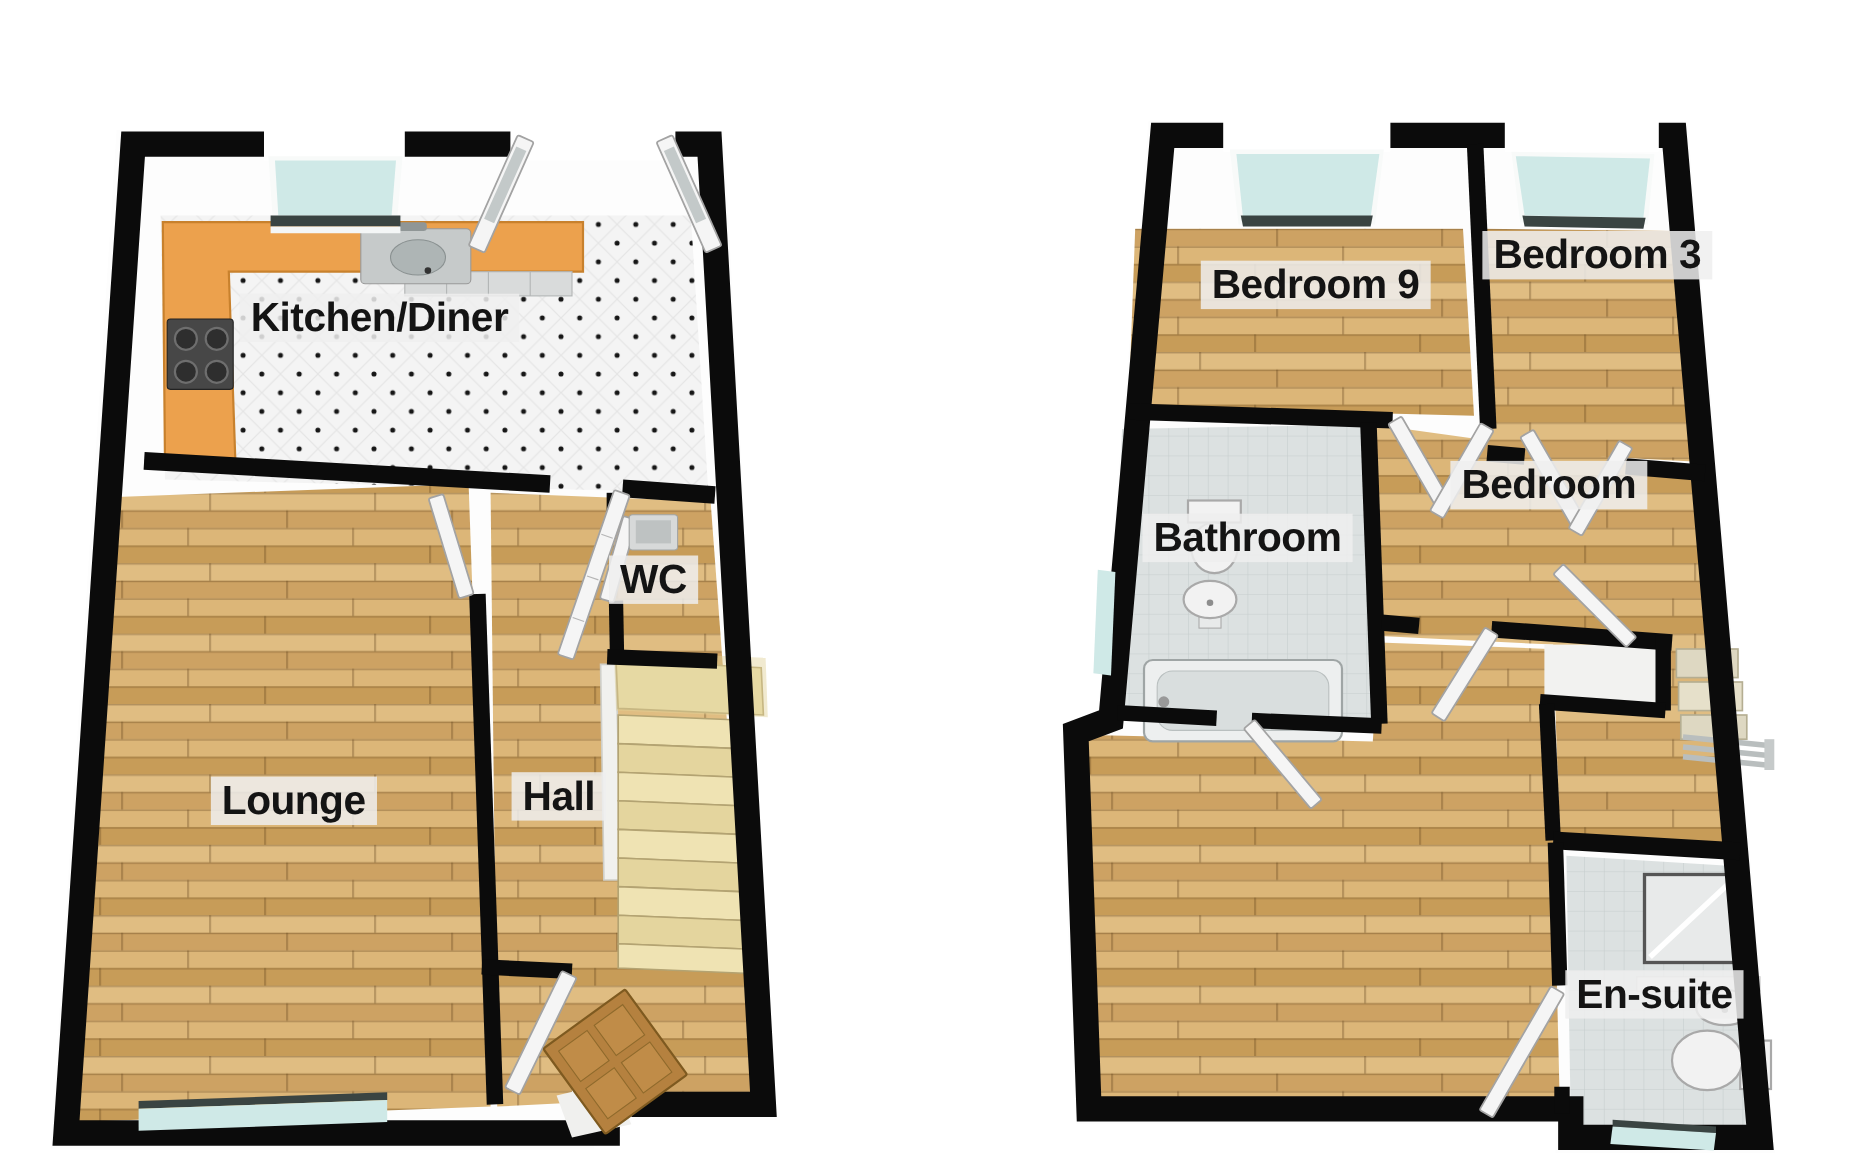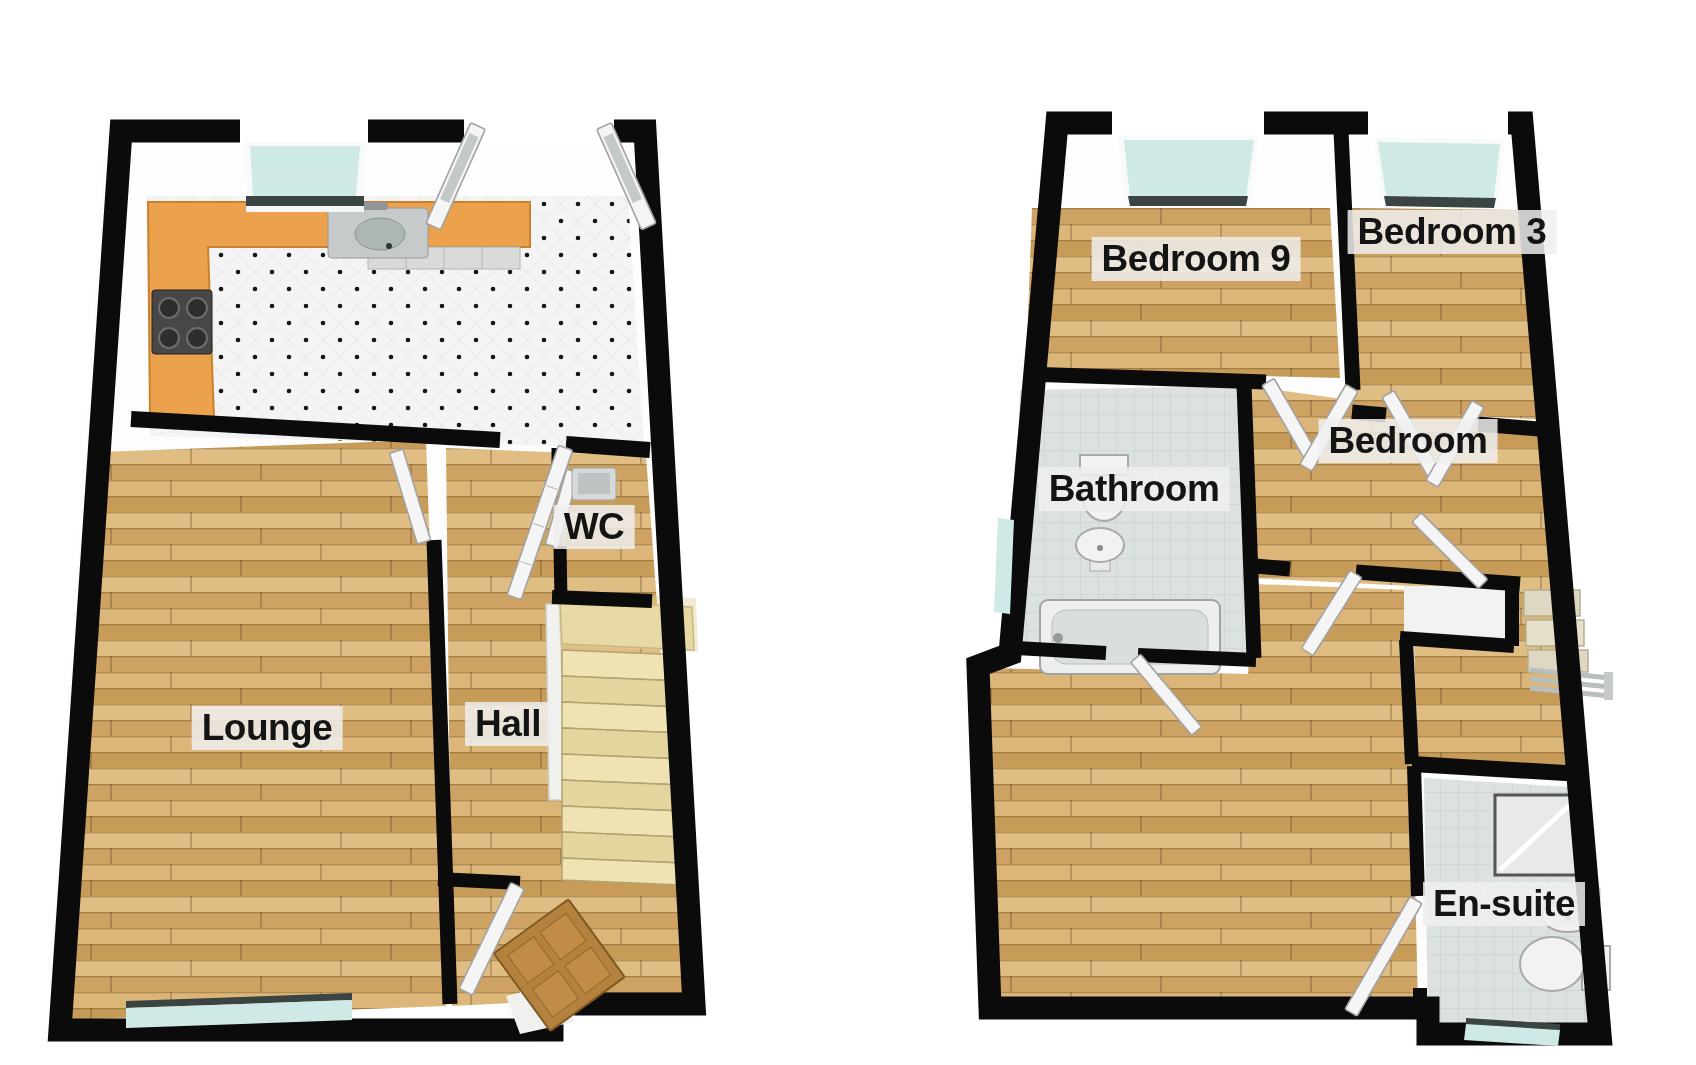--- a/index.html
+++ b/index.html
@@ -285,20 +285,21 @@
     <g transform="rotate(30 1416 900)">
       <rect class="whitedoor" x="1409" y="900" width="14" height="130" rx="2"></rect>
     </g>
     <g transform="rotate(-45 1482 582)">
       <rect class="whitedoor" x="1475" y="490" width="13" height="94" rx="2"></rect>
     </g>
   </g>
 </svg>
 
 
+  <div class="room-label" style="left:345px;top:289px">Kitchen/Diner</div>
   <div class="room-label" style="left:594px;top:527px">WC</div>
   <div class="room-label" style="left:267px;top:728px">Lounge</div>
   <div class="room-label" style="left:508px;top:724px">Hall</div>
 
   <div class="room-label" style="left:1196px;top:259px">Bedroom 9</div>
   <div class="room-label" style="left:1452px;top:232px">Bedroom 3</div>
   <div class="room-label" style="left:1134px;top:489px">Bathroom</div>
   <div class="room-label" style="left:1408px;top:441px">Bedroom</div>
   <div class="room-label" style="left:1504px;top:904px">En-suite</div>
 </div>

